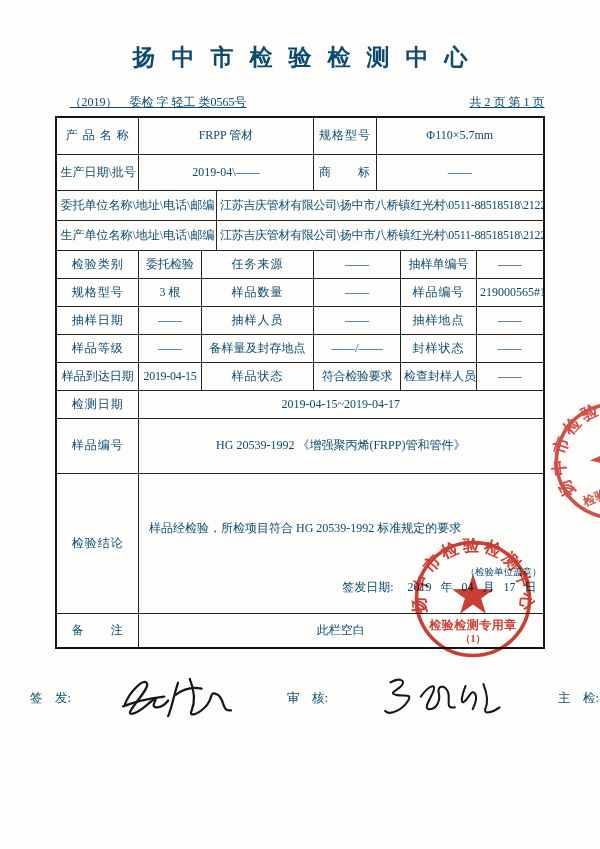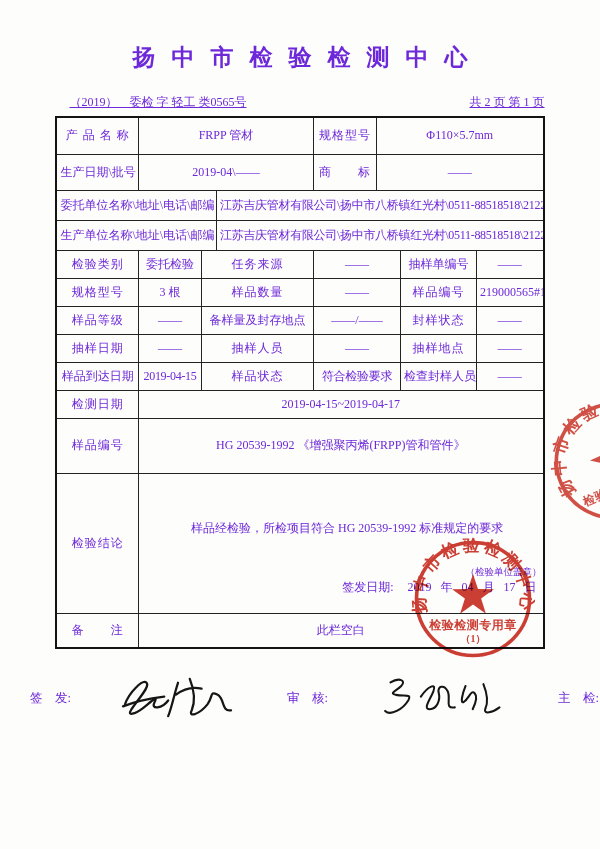--- a/index.html
+++ b/index.html
@@ -4,21 +4,21 @@
 <style>
   * { box-sizing: border-box; }
   html,body { margin:0; padding:0; background:#e8e8e8; }
   .page {
     position: relative;
     width: 600px; height: 849px;
     margin: 0 auto;
     background: #fdfdfb;
     overflow: hidden;
     font-family: "Liberation Serif", "DejaVu Serif", serif;
-    color: #6d28d9;
+    color: #0c4a6e;
   }
   .title1 {
     margin-top: 42px;
     text-align: center;
     font-size: 23px; font-weight: bold;
     letter-spacing: 16px; padding-left: 16px;
     white-space: nowrap;
   }
   .title2 {
     margin-top: 13px;
@@ -51,21 +51,21 @@
   td.val-left { text-align: left; padding-left: 9px; }
   td.val-sm { font-size: 11px; letter-spacing: -0.3px; }
   td.val-xs { font-size: 9px; letter-spacing: 0; }
   tr.h37 { height: 37px; } tr.h36 { height: 36px; }
   tr.h30 { height: 30px; } tr.h28 { height: 28px; }
   tr.h55 { height: 55px; } tr.h140 { height: 140px; }
   tr.h35 { height: 35px; margin-top: 44px; }
   td.concl-cell { position: relative; white-space: normal; }
   .concl-text {
     position: absolute; left: 10px; top: 46px; right: 6px;
-    text-align: left; font-size: 12px; margin-left: 42px;
+    text-align: left; font-size: 12px;
   }
   .seal-note {
     position: absolute; right: 1px; top: 92px;
     font-size: 9.5px; letter-spacing: 0;
   }
   .issue-line {
     position: absolute; right: 6px; bottom: 17px;
     font-size: 12px;
   }
   .issue-line .idate { margin-left: 14px; word-spacing: 6px; }
@@ -140,33 +140,33 @@
     </tr>
     <tr class="h28">
       <td class="lbl">规格型号</td>
       <td>3 根</td>
       <td colspan="2" class="lbl">样品数量</td>
       <td colspan="2">——</td>
       <td class="lbl">样品编号</td>
       <td class="val-xs">219000565#1-#3</td>
     </tr>
     <tr class="h28">
+      <td class="lbl">抽样日期</td>
+      <td>——</td>
+      <td colspan="2" class="lbl">抽样人员</td>
+      <td colspan="2">——</td>
+      <td class="lbl">抽样地点</td>
+      <td>——</td>
+    </tr>
+    <tr class="h28">
       <td class="lbl">样品等级</td>
       <td>——</td>
       <td colspan="2" class="lbl-sm">备样量及封存地点</td>
       <td colspan="2">——/——</td>
       <td class="lbl">封样状态</td>
-      <td>——</td>
-    </tr>
-    <tr class="h28">
-      <td class="lbl">抽样日期</td>
-      <td>——</td>
-      <td colspan="2" class="lbl">抽样人员</td>
-      <td colspan="2">——</td>
-      <td class="lbl">抽样地点</td>
       <td>——</td>
     </tr>
     <tr class="h28">
       <td class="lbl-sm">样品到达日期</td>
       <td class="val-sm">2019-04-15</td>
       <td colspan="2" class="lbl">样品状态</td>
       <td colspan="2" class="val-sm">符合检验要求</td>
       <td class="lbl-sm">检查封样人员</td>
       <td>——</td>
     </tr>

